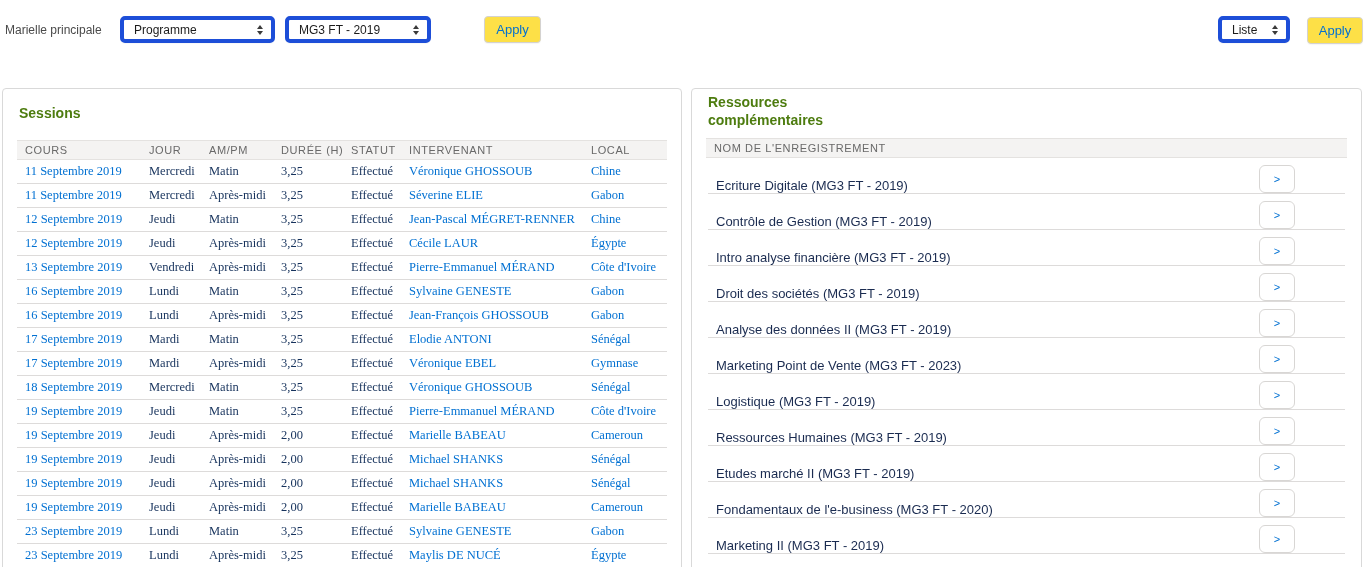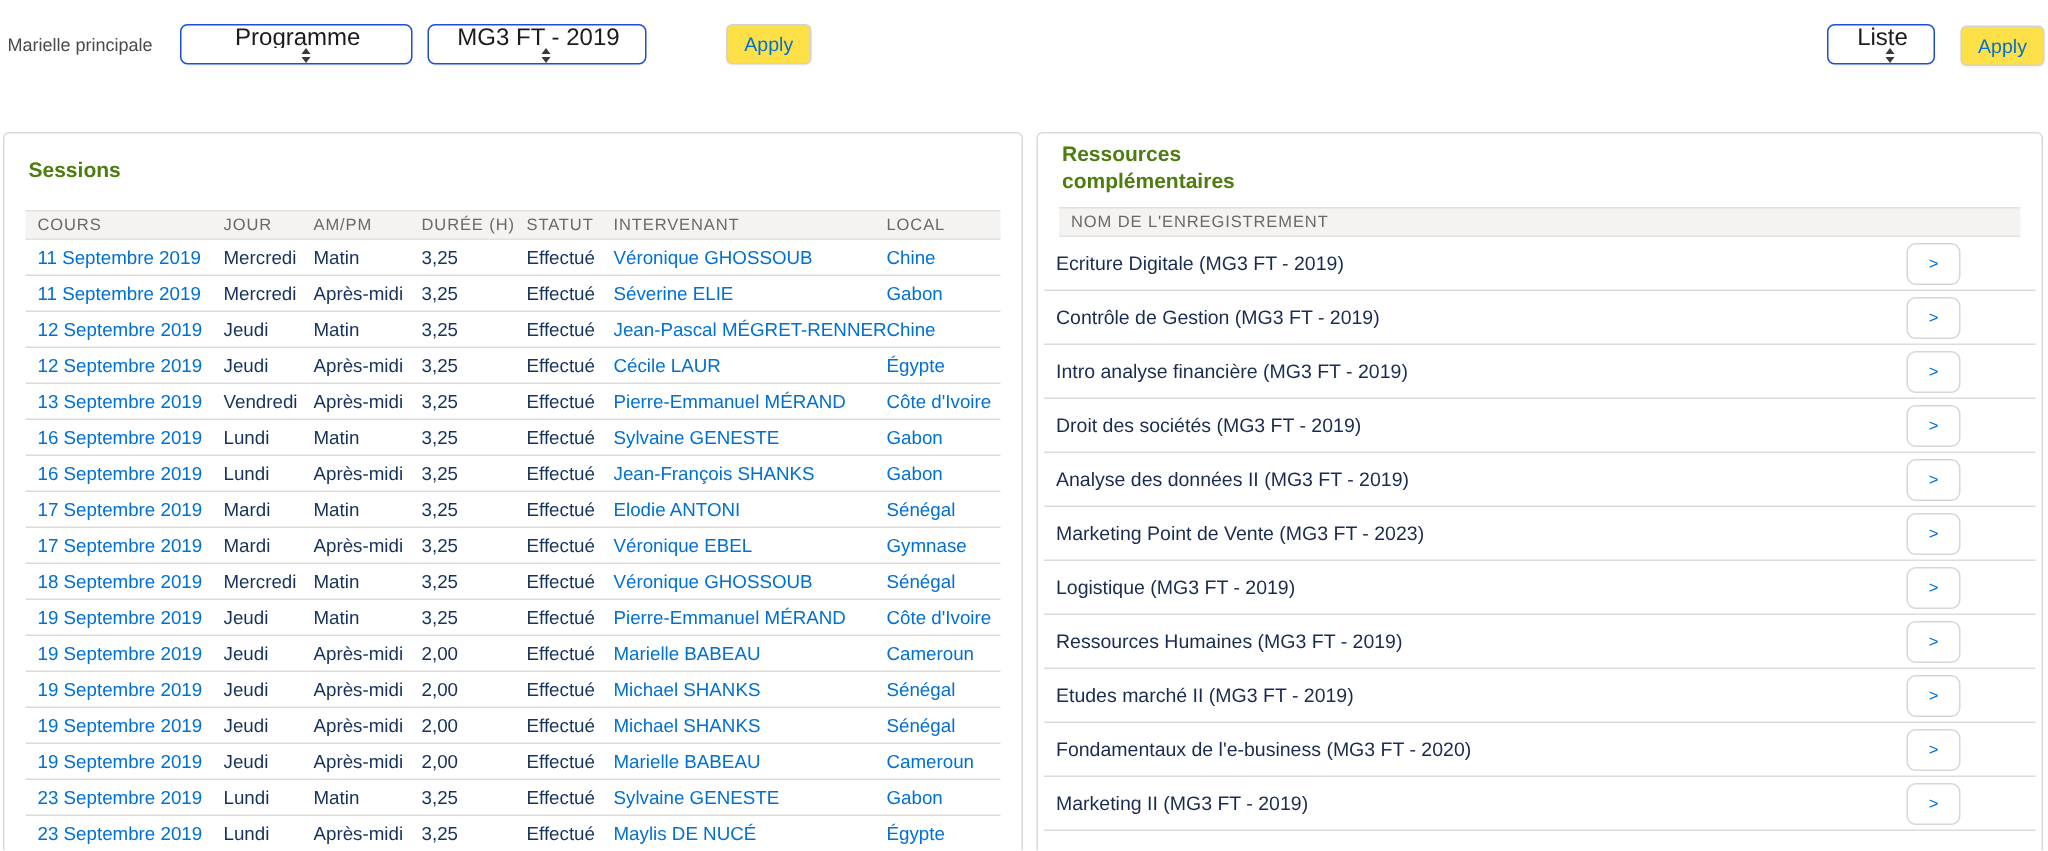--- a/index.html
+++ b/index.html
@@ -11,24 +11,24 @@
     color:#16325c;
   }
 
   
   .topbar-label {
     position:absolute; left:5px; top:23px;
     font-size:12px; color:#4a4a4a;
   }
   .select {
     position:absolute; top:16px; height:27px;
-    background:#fff; border:1px solid #1d4ed8; border-radius:5px;
+    background:#fff; border:4px solid #1d4ed8; border-radius:5px;
     display:flex; align-items:center;
-    padding:0 8px 0 10px; font-size:16px; color:#1b1b1b;
-    cursor:pointer; box-shadow:0 1px 1px rgba(0,0,0,0.03);flex-direction:column;
+    padding:0 8px 0 10px; font-size:12px; color:#1b1b1b;
+    cursor:pointer; box-shadow:0 1px 1px rgba(0,0,0,0.03);
   }
   .select .sel-text { flex:1 1 auto; white-space:nowrap; overflow:hidden; }
   .stepper { display:flex; flex-direction:column; gap:2px; margin-left:10px; }
   .stepper i { display:block; width:0; height:0;
     border-left:3.5px solid transparent; border-right:3.5px solid transparent; }
   .stepper .up   { border-bottom:4px solid #3a3a3a; }
   .stepper .down { border-top:4px solid #3a3a3a; }
 
   #sel-type { left:120px; width:155px; }
   #sel-res  { left:285px; width:146px; }
@@ -76,27 +76,28 @@
 
   
   .srow {
     margin:0 14px; height:24px;
     display:grid; align-items:center;
     grid-template-columns:124px 60px 72px 70px 58px 182px 1fr;
     padding-left:8px;
     border-bottom:1px solid #dddbda;
     font-size:12.5px; color:#16325c;
     white-space:nowrap;
+    font-family:Liberation Serif, serif;
   }
   .link { color:#0070d2; text-decoration:none; cursor:pointer; }
 
   
   .rrow {
-    margin:0 4px; height:36px;
-    display:flex; align-items:center;
+    margin:0 16px; height:36px;
+    display:flex; align-items:flex-end;
     padding-left:8px;
     border-bottom:1px solid #dddbda;
     font-size:13px; color:#1a2b50;
   }
   .rrow .rname { flex:1 1 auto; }
   .res-btn {
     width:36px; height:28px; margin-right:50px;
     background:#fff; border:1px solid #d8d6d4; border-radius:6px;
     color:#0070d2; font-size:11px;
     display:flex; align-items:center; justify-content:center;
@@ -203,21 +204,21 @@
     <span>Effectué</span>
     <span class="link">Sylvaine GENESTE</span>
     <span class="link">Gabon</span>
   </div>
         <div class="srow">
     <span class="link">16 Septembre 2019</span>
     <span>Lundi</span>
     <span>Après-midi</span>
     <span>3,25</span>
     <span>Effectué</span>
-    <span class="link">Jean-François SHANKS</span>
+    <span class="link">Jean-François GHOSSOUB</span>
     <span class="link">Gabon</span>
   </div>
         <div class="srow">
     <span class="link">17 Septembre 2019</span>
     <span>Mardi</span>
     <span>Matin</span>
     <span>3,25</span>
     <span>Effectué</span>
     <span class="link">Elodie ANTONI</span>
     <span class="link">Sénégal</span>

